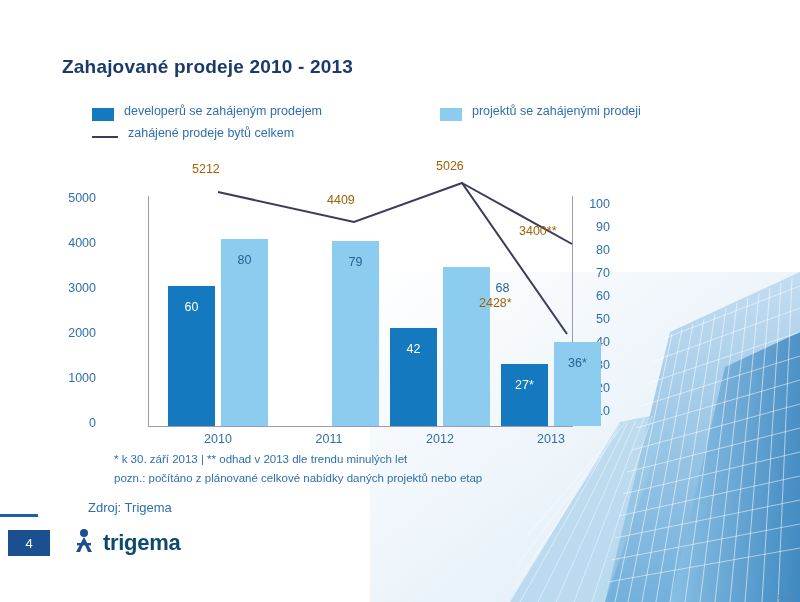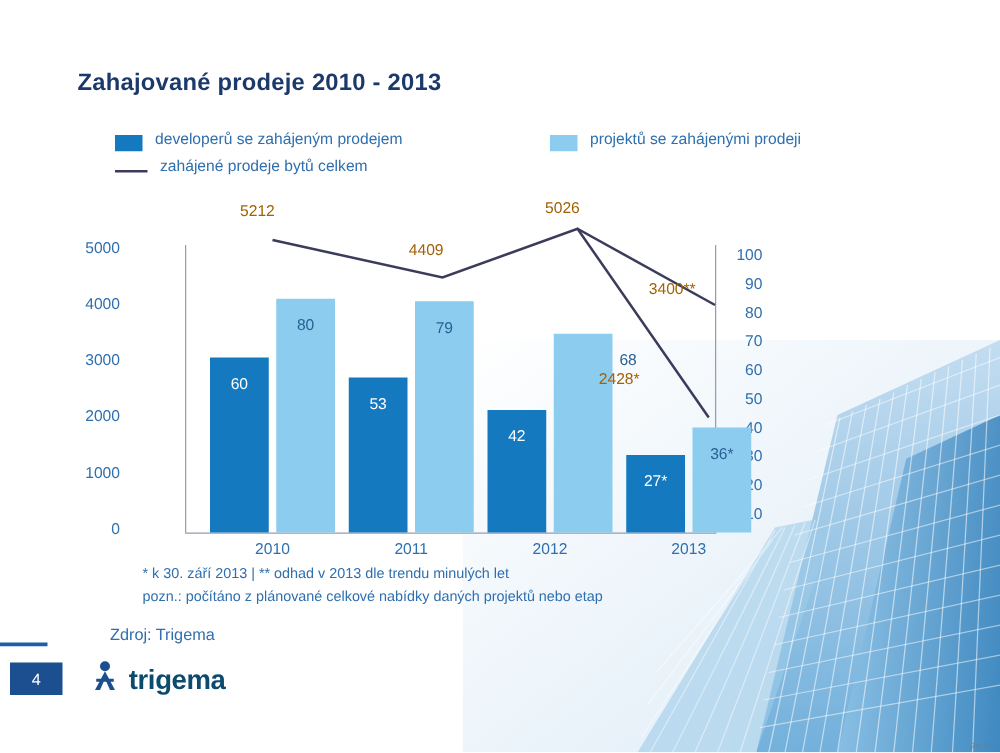--- a/index.html
+++ b/index.html
@@ -287,23 +287,20 @@
     <div class="axis-line" style="left:468px; top:28px; width:1px; height:230px;"></div>
     <div class="axis-line" style="left:44px; top:258px; width:425px; height:1px;"></div>
 
     <div class="bar" style="left:64px; width:47px; height:140px; background:#1479be;">
       <span class="bar-label" style="top:14px;">60</span>
     </div>
     <div class="bar" style="left:117px; width:47px; height:187px; background:#8ccdef;">
       <span class="bar-label bar-label-dark" style="top:14px;">80</span>
     </div>
 
-    <div class="bar" style="left:175px; width:47px; height:124px; background:#1479be;">
-      <span class="bar-label" style="top:14px;">53</span>
-    </div>
     <div class="bar" style="left:228px; width:47px; height:185px; background:#8ccdef;">
       <span class="bar-label bar-label-dark" style="top:14px;">79</span>
     </div>
 
     <div class="bar" style="left:286px; width:47px; height:98px; background:#1479be;">
       <span class="bar-label" style="top:14px;">42</span>
     </div>
     <div class="bar" style="left:339px; width:47px; height:159px; background:#8ccdef;">
       <span class="bar-label bar-label-dark" style="top:14px;margin-left:36px;">68</span>
     </div>

